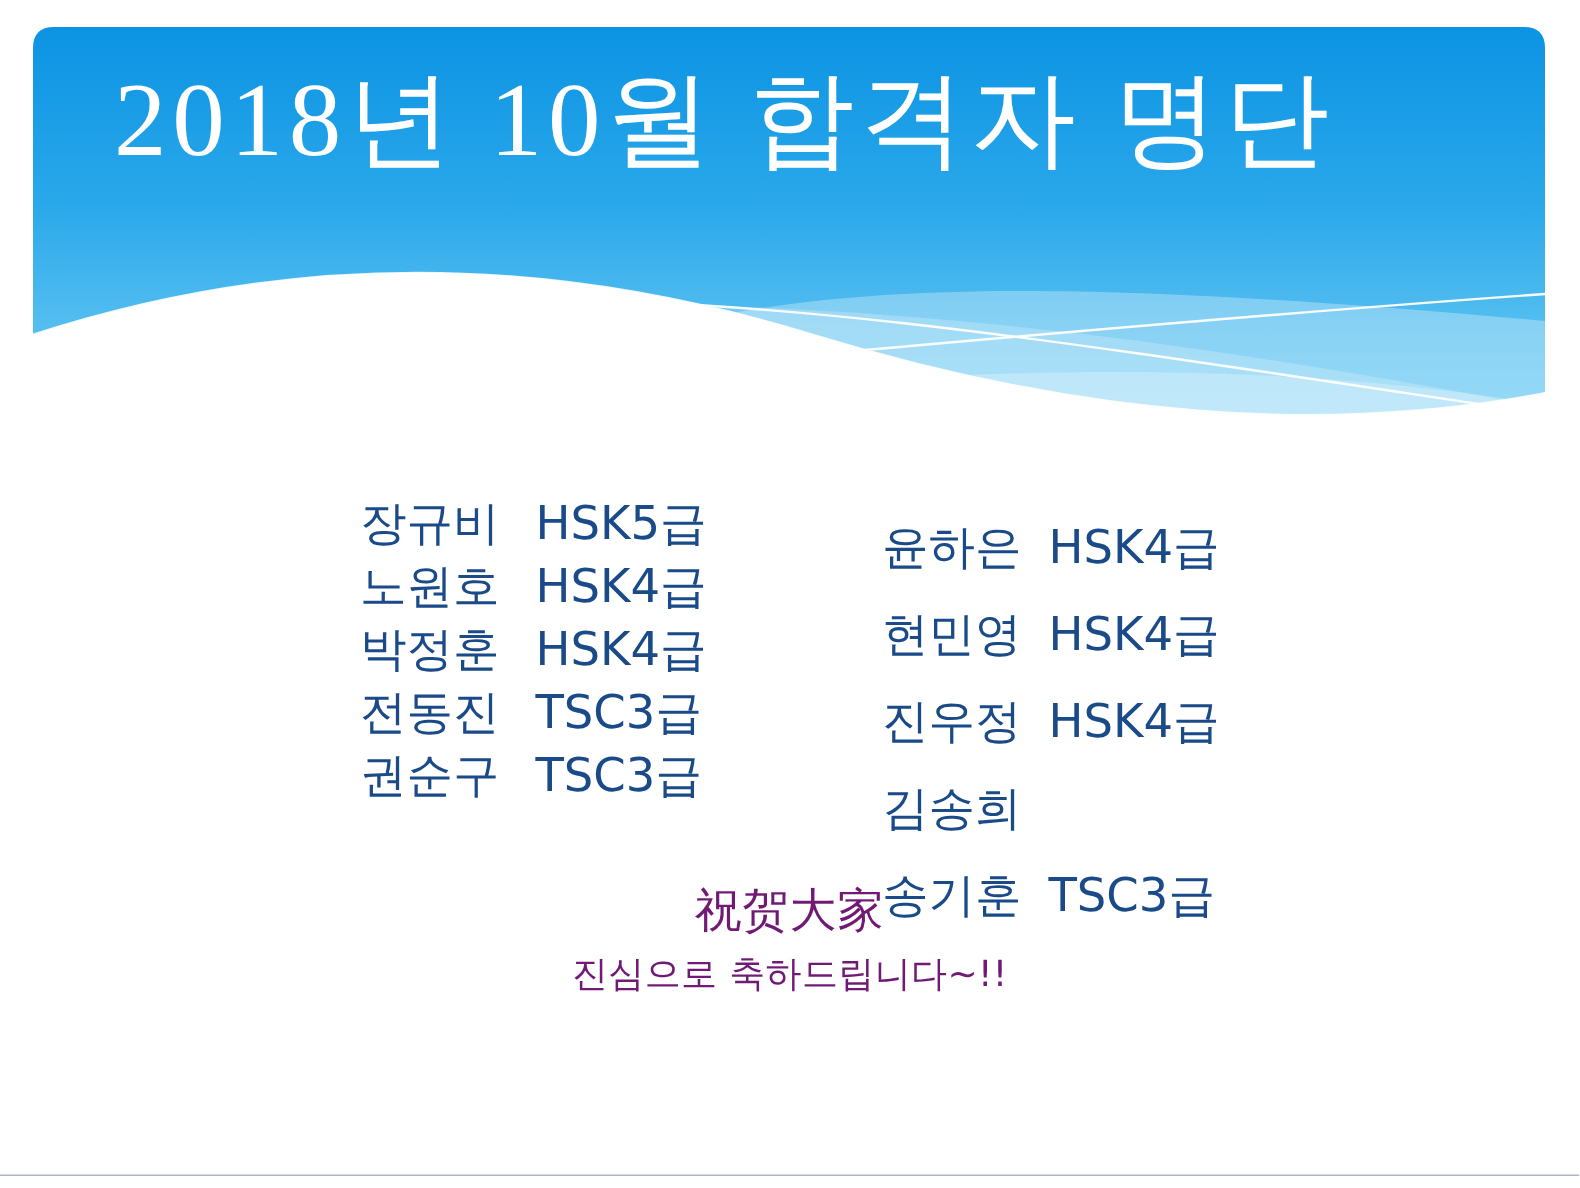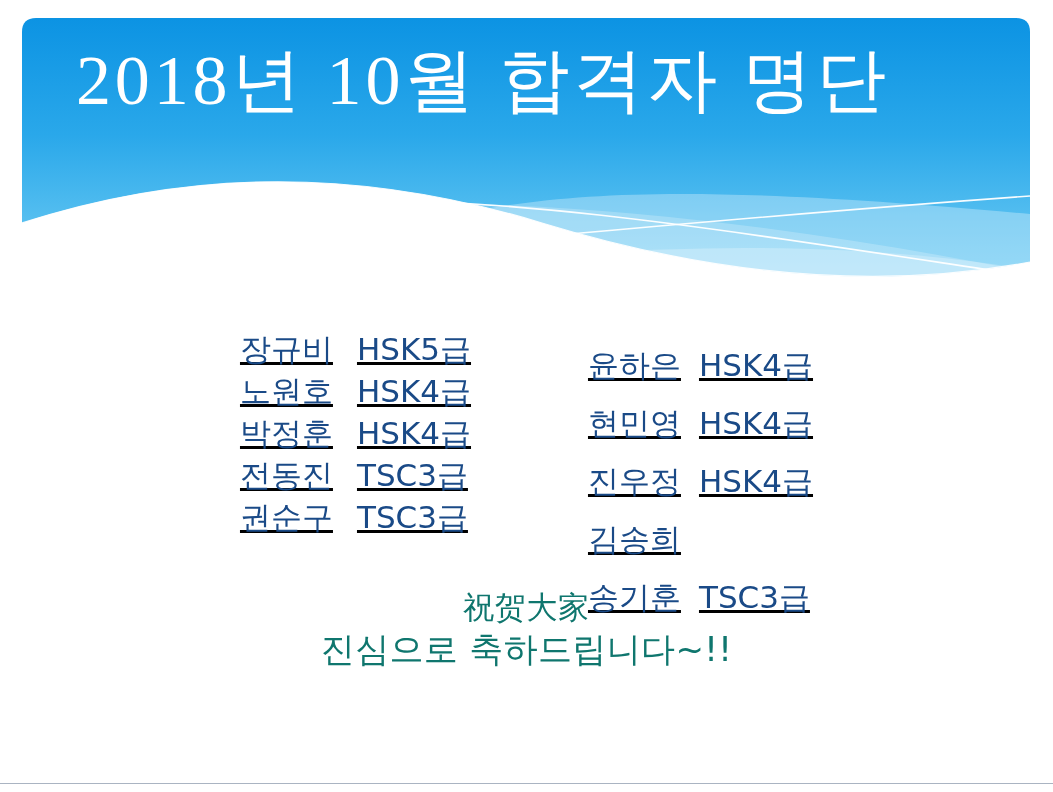--- a/index.html
+++ b/index.html
@@ -49,21 +49,20 @@
     white-space: nowrap;
     font-weight: 400;
   }
 
   
   .names-block {
     position: absolute;
     left: 0;
     top: 328px;
     width: 1053px;
-    text-decoration: underline;
   }
   .names-grid {
     display: grid;
     grid-template-columns: 340px auto;
     justify-content: center;
     column-gap: 0px;
     row-gap: 0px;
   }
   .name-row {
     display: flex;
@@ -86,30 +85,30 @@
   .col-right .name-row { padding-left: 8px; margin-top: 16px; }
   .col-right .name-row .grade { margin-left: 18px; }
 
   
   .footer-block {
     position: absolute;
     left: 0;
     top: 586px;
     width: 1053px;
     text-align: center;
-    color: #0f766e;
+    color: #701a75;
     font-family: "DejaVu Sans", "Liberation Sans", sans-serif;
   }
   .footer-line-cn {
     font-size: 31px;
     line-height: 42px;
     letter-spacing: 0.02em;
   }
   .footer-line-kr {
-    font-size: 34px;
+    font-size: 24px;
     line-height: 42px;
     letter-spacing: 0.01em;
   }
 
   
   .bottom-rule {
     position: absolute;
     left: 0;
     top: 783px;
     width: 1053px;

